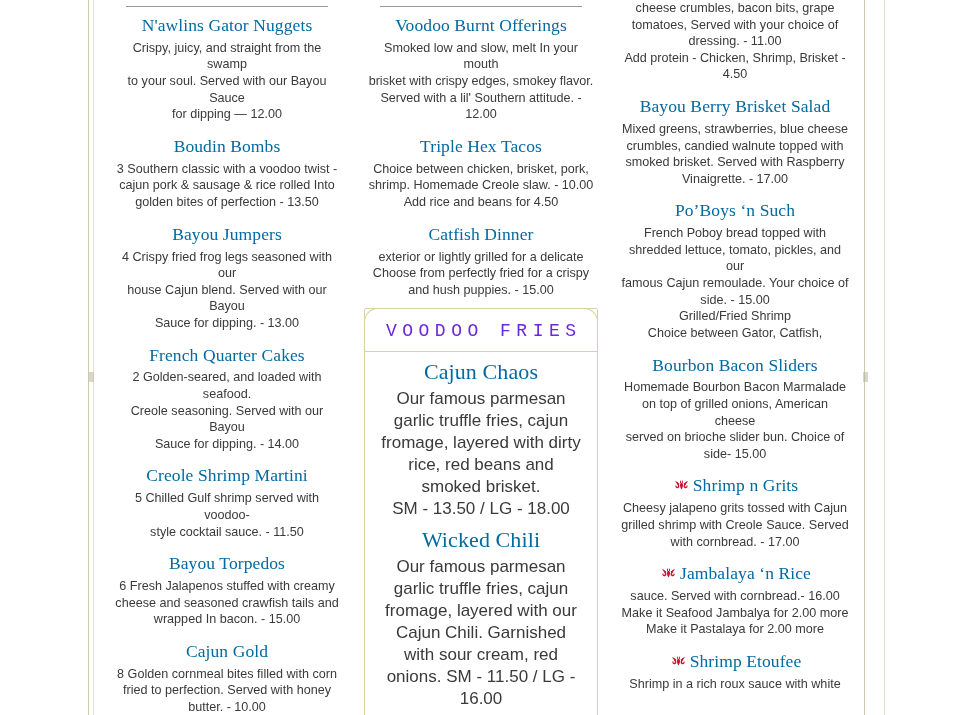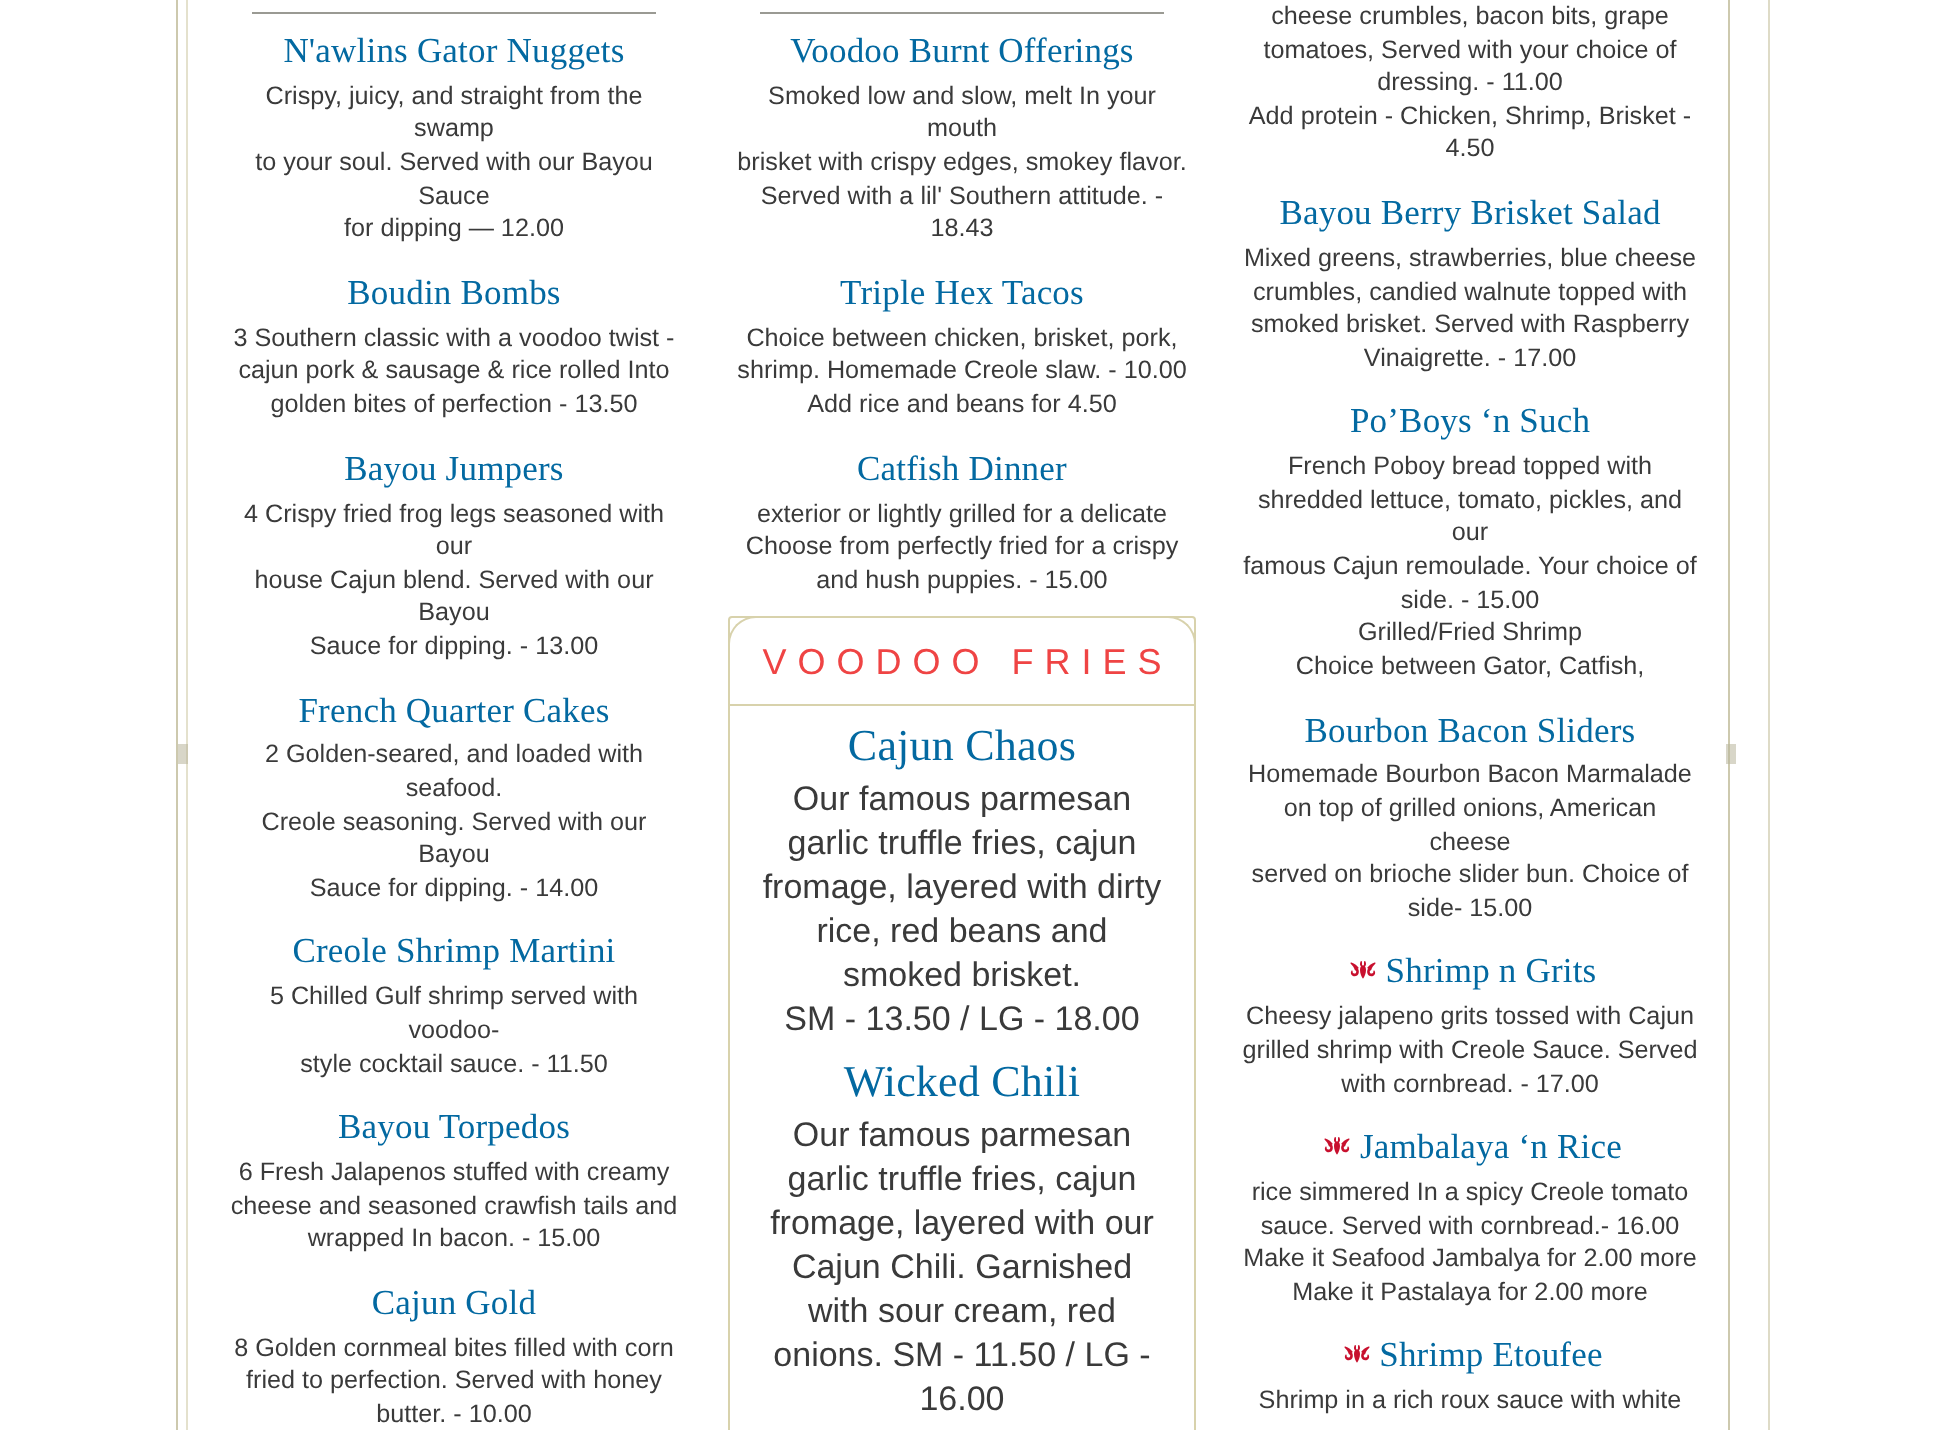--- a/index.html
+++ b/index.html
@@ -129,24 +129,24 @@
   }
 
   .fries-header {
     text-align: center;
     padding: 12px 6px 10px;
     border-bottom: 1px solid #d8d2ac;
     position: relative;
     z-index: 2;
   }
   .fries-title {
-    font-family: Liberation Sans, sans-serif;
+    font-family: Liberation Mono, monospace;
     font-size: 18px;
     letter-spacing: 5.5px;
-    color: #ef4444;
+    color: #6d28d9;
     text-indent: 5.5px;
   }
   .fries-body { padding: 6px 10px 10px; }
   .fries-body .item { margin-bottom: 6px; }
   .fries-body .item-name { font-size: 22px; margin-bottom: 2px; }
   .fries-body .item-desc { font-size: 17px; line-height: 1.3; }
 </style>
 </head>
 <body>
 
@@ -222,21 +222,21 @@
   </div>
 
   <div class="column col-middle">
     <div class="col-rule"></div>
     <div id="middle-items-top">
         <div class="item">
           <div class="item-name"><span>Voodoo Burnt Offerings</span></div>
           <div class="item-desc">
             <span class="line">Smoked low and slow, melt In your mouth</span>
             <span class="line">brisket with crispy edges, smokey flavor.</span>
-            <span class="line">Served with a lil' Southern attitude. - 18.43</span>
+            <span class="line">Served with a lil' Southern attitude. - 12.00</span>
           </div>
         </div>
         <div class="item">
           <div class="item-name"><span>Triple Hex Tacos</span></div>
           <div class="item-desc">
             <span class="line">Choice between chicken, brisket, pork,</span>
             <span class="line">shrimp. Homemade Creole slaw. - 10.00</span>
             <span class="line">Add rice and beans for 4.50</span>
           </div>
         </div>
@@ -346,21 +346,20 @@
           <div class="item-name"><span class="crawfish-icon"><svg viewBox="0 0 24 20" aria-hidden="true">
                 <g fill="#c8102e">
                   <path d="M12 6.2c1.1 0 2 1.3 2 3.1 0 2.3-.9 4.4-2 5.9-1.1-1.5-2-3.6-2-5.9 0-1.8.9-3.1 2-3.1z"></path>
                   <path d="M9.4 8.1C8.2 6.4 6.4 5 4.3 4.3c-.5-.2-.9.4-.5.8 1.3 1.2 2.2 2.5 2.6 3.9.2.8 1 .6 1.1 1.3.1.9-.5 1.5-1.3 1.4-.9-.1-1.3-.9-1.1-1.6.1-.5-.5-.7-.8-.3-.8 1.2-.4 2.9 1 3.5 1.6.7 3.4-.2 3.8-1.8.3-1.1.1-2.3-.6-3.3z"></path>
                   <path d="M14.6 8.1c1.2-1.7 3-3.1 5.1-3.8.5-.2.9.4.5.8-1.3 1.2-2.2 2.5-2.6 3.9-.2.8-1 .6-1.1 1.3-.1.9.5 1.5 1.3 1.4.9-.1 1.3-.9 1.1-1.6-.1-.5.5-.7.8-.3.8 1.2.4 2.9-1 3.5-1.6.7-3.4-.2-3.8-1.8-.3-1.1-.1-2.3.6-3.3z"></path>
                   <path d="M10.4 3.6c.3-.4.9-.2.9.3l.1 2.6c0 .4-.5.6-.8.3-.6-.7-.9-1.6-.2-3.2z"></path>
                   <path d="M13.6 3.6c-.3-.4-.9-.2-.9.3l-.1 2.6c0 .4.5.6.8.3.6-.7.9-1.6.2-3.2z"></path>
                 </g>
               </svg></span><span>Jambalaya ‘n Rice</span></div>
           <div class="item-desc">
-            <span class="line">rice simmered In a spicy Creole tomato</span>
             <span class="line">sauce. Served with cornbread.- 16.00</span>
             <span class="line">Make it Seafood Jambalya for 2.00 more</span>
             <span class="line">Make it Pastalaya for 2.00 more</span>
           </div>
         </div>
         <div class="item">
           <div class="item-name"><span class="crawfish-icon"><svg viewBox="0 0 24 20" aria-hidden="true">
                 <g fill="#c8102e">
                   <path d="M12 6.2c1.1 0 2 1.3 2 3.1 0 2.3-.9 4.4-2 5.9-1.1-1.5-2-3.6-2-5.9 0-1.8.9-3.1 2-3.1z"></path>
                   <path d="M9.4 8.1C8.2 6.4 6.4 5 4.3 4.3c-.5-.2-.9.4-.5.8 1.3 1.2 2.2 2.5 2.6 3.9.2.8 1 .6 1.1 1.3.1.9-.5 1.5-1.3 1.4-.9-.1-1.3-.9-1.1-1.6.1-.5-.5-.7-.8-.3-.8 1.2-.4 2.9 1 3.5 1.6.7 3.4-.2 3.8-1.8.3-1.1.1-2.3-.6-3.3z"></path>

